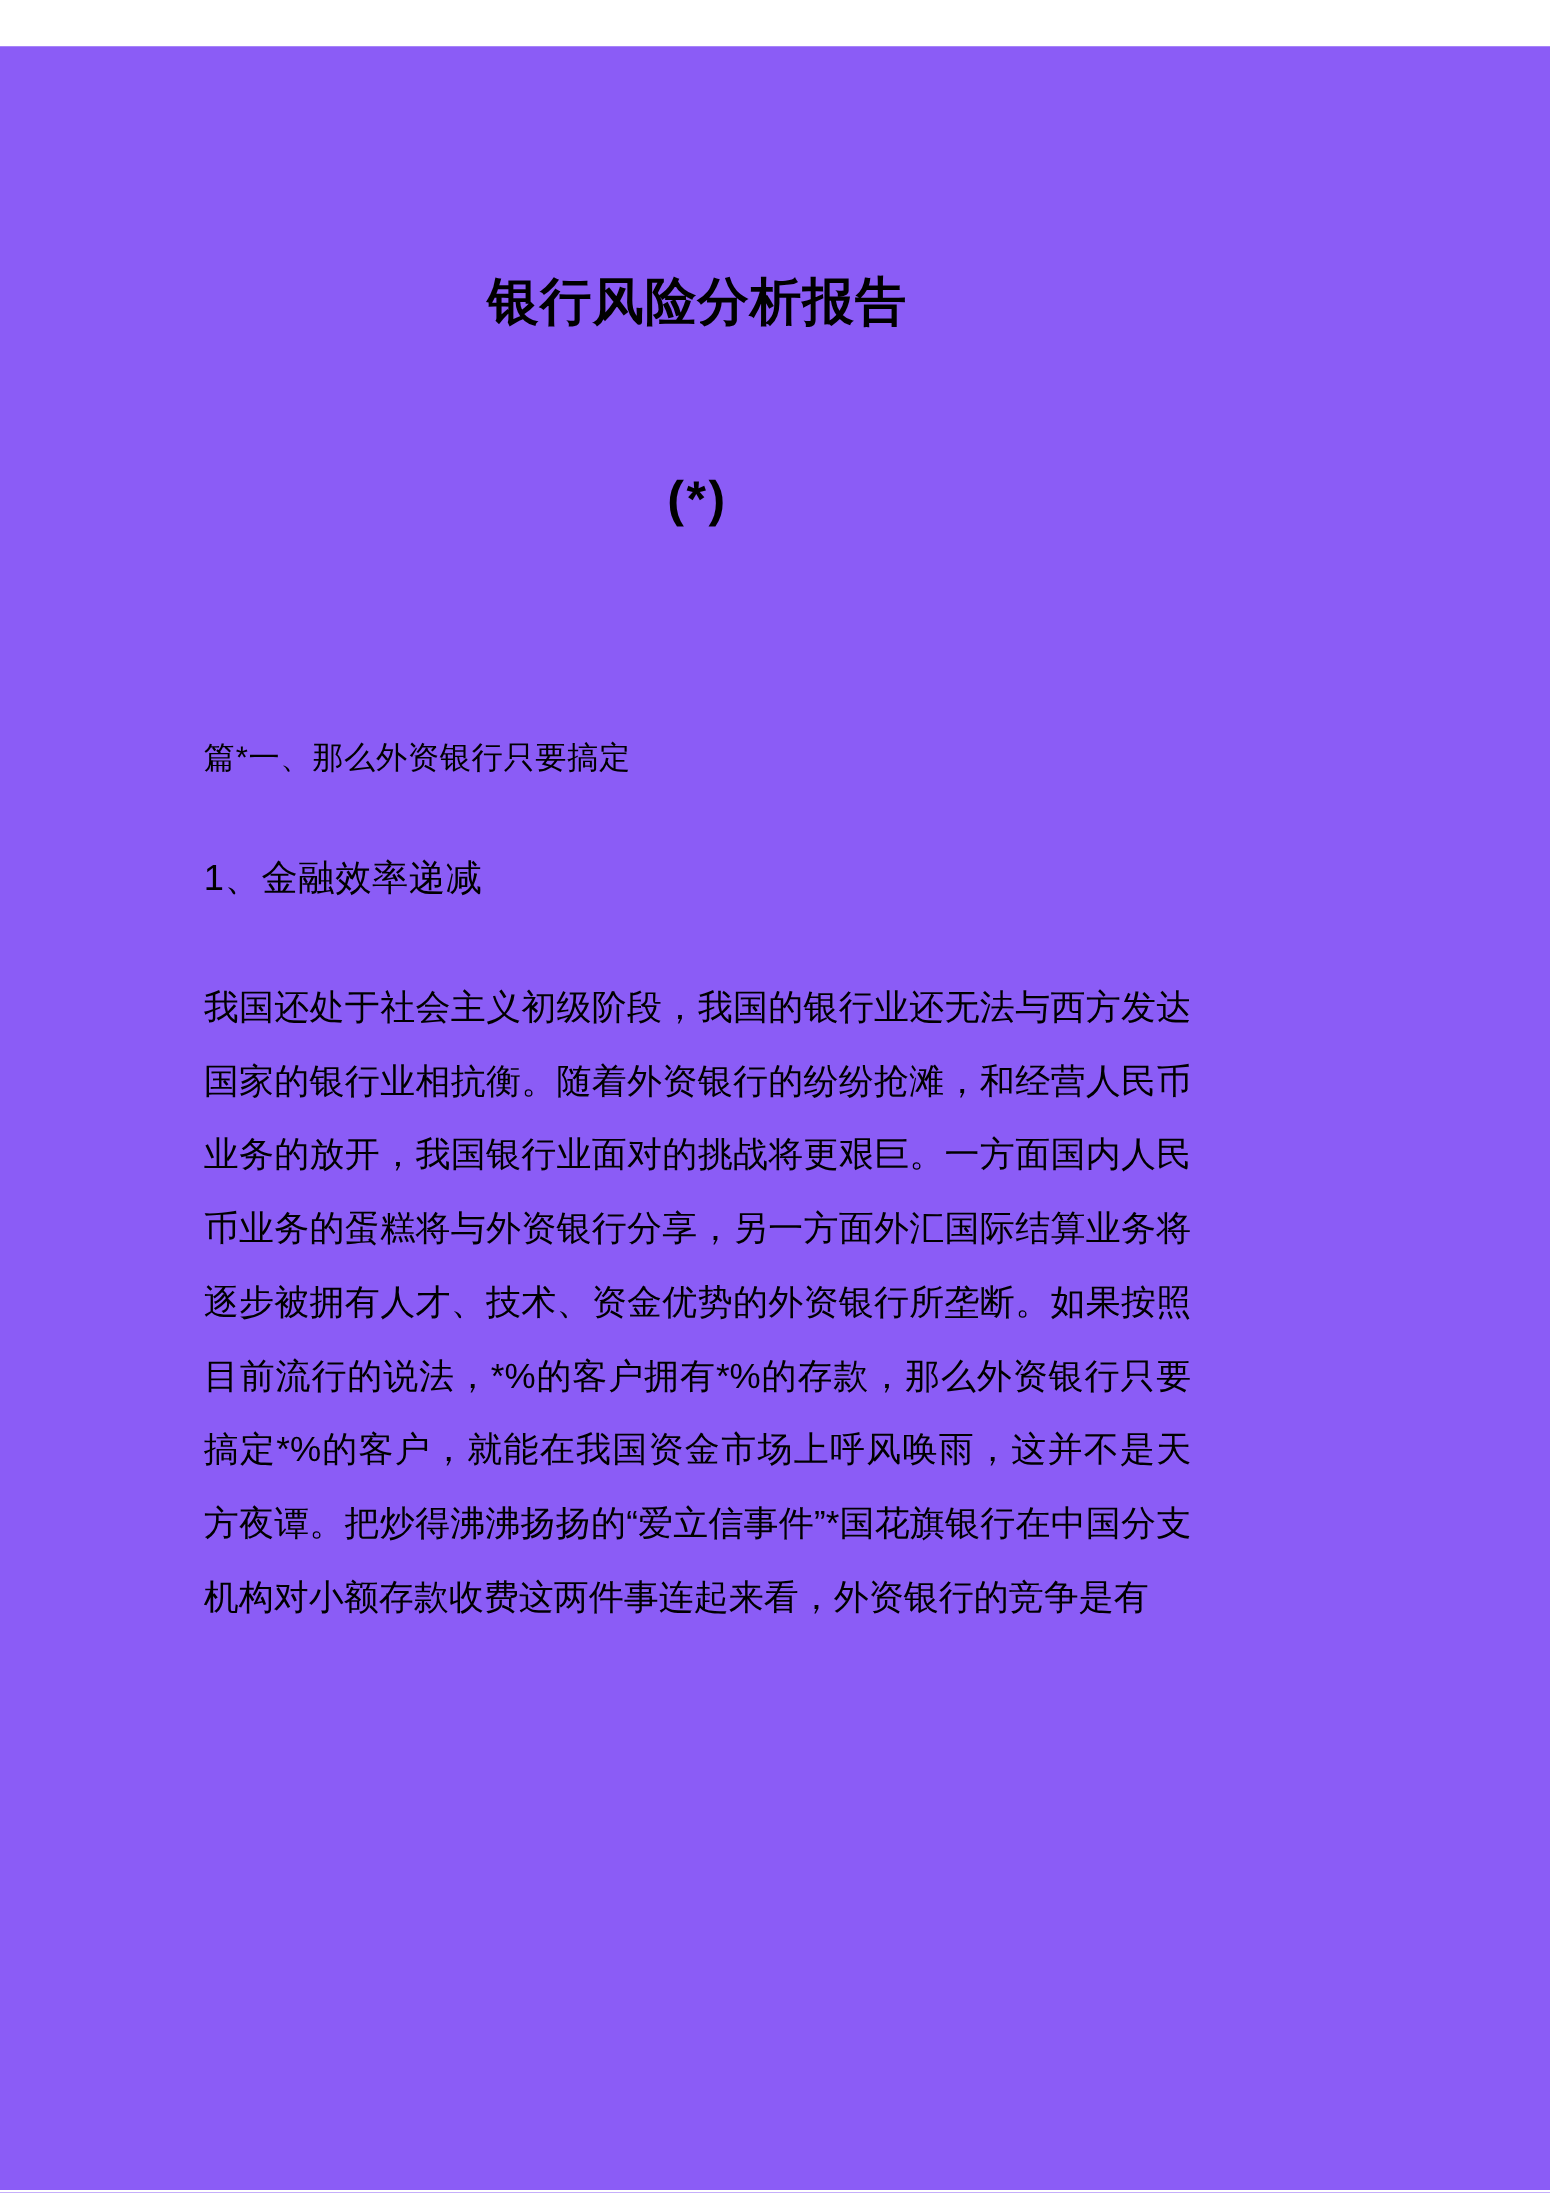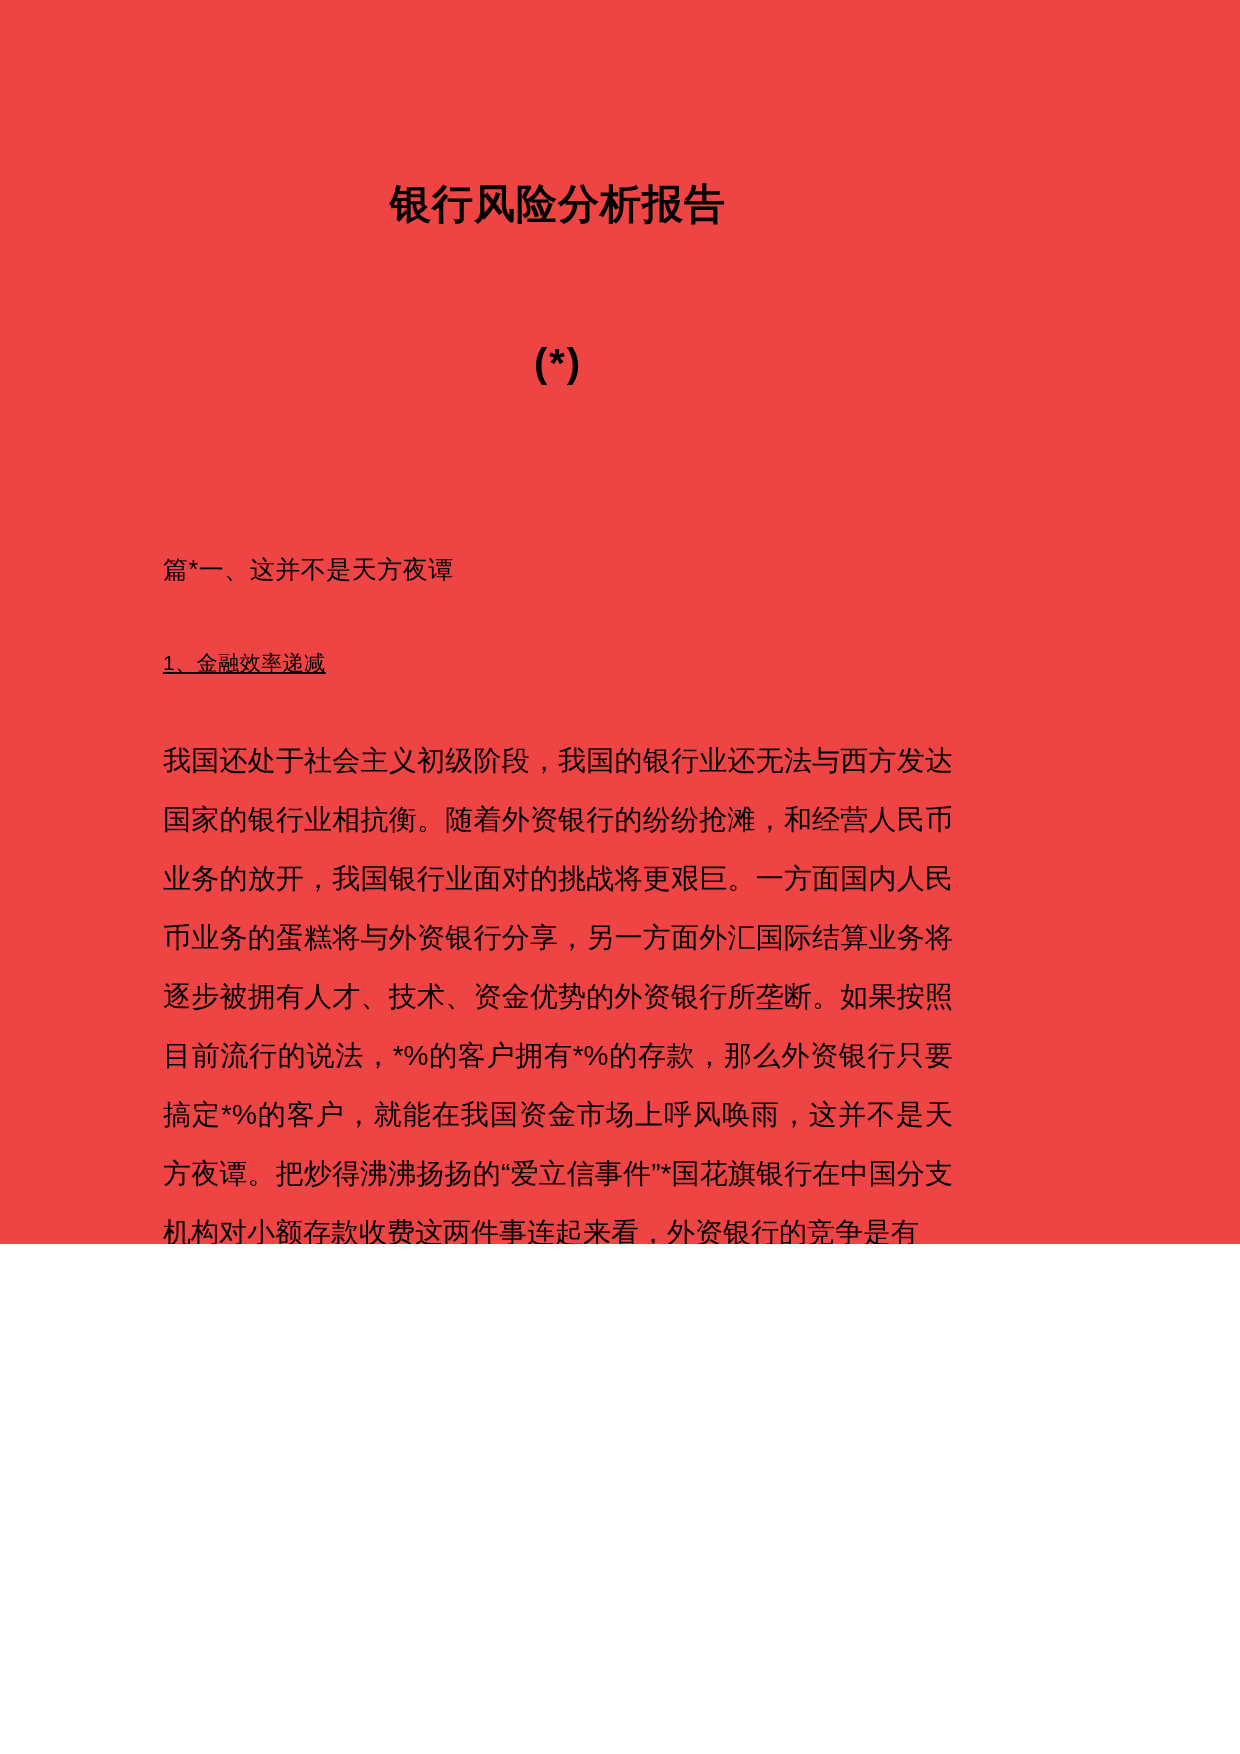--- a/index.html
+++ b/index.html
@@ -9,24 +9,25 @@
     background: #ffffff;
   }
   body {
     font-family: "Liberation Sans", "DejaVu Sans", sans-serif;
     color: #000000;
     -webkit-font-smoothing: antialiased;
   }
   .page {
     position: relative;
     width: 1240px;
-    height: 1244px;
-    background: #ef4444;
+    height: 1715px;
+    background: #8b5cf6;
     box-sizing: border-box;
     overflow: hidden;
+    margin-top: 37px;
   }
   .page-body {
     position: absolute;
     left: 163px;
     top: 0;
     width: 790px;
   }
 
   .doc-title {
     text-align: center;
@@ -54,28 +55,27 @@
     font-size: 25px;
     font-weight: normal;
     line-height: 1.0;
     margin: 0;
     padding-top: 170px;
     letter-spacing: 0.5px;
     color: #000000;
   }
 
   .sub-heading {
-    font-size: 21px;
+    font-size: 29px;
     font-weight: normal;
     line-height: 1.0;
     margin: 0;
     padding-top: 70px;
     letter-spacing: 0.5px;
     color: #000000;
-    text-decoration: underline;
   }
 
   .body-paragraph {
     font-size: 28px;
     font-weight: normal;
     line-height: 59px;
     margin: 0;
     padding-top: 58px;
     text-align: justify;
     text-justify: inter-ideograph;
@@ -87,20 +87,20 @@
 </head>
 <body>
 
 <div class="page">
   <div class="page-body">
 
     <h1 class="doc-title">银行风险分析报告</h1>
 
     <div class="doc-subtitle">(*)</div>
 
-    <div class="section-heading">篇*一、这并不是天方夜谭</div>
+    <div class="section-heading">篇*一、那么外资银行只要搞定</div>
 
     <div class="sub-heading">1、金融效率递减</div>
 
     <p class="body-paragraph">我国还处于社会主义初级阶段，我国的银行业还无法与西方发达国家的银行业相抗衡。随着外资银行的纷纷抢滩，和经营人民币业务的放开，我国银行业面对的挑战将更艰巨。一方面国内人民币业务的蛋糕将与外资银行分享，另一方面外汇国际结算业务将逐步被拥有人才、技术、资金优势的外资银行所垄断。如果按照目前流行的说法，*%的客户拥有*%的存款，那么外资银行只要搞定*%的客户，就能在我国资金市场上呼风唤雨，这并不是天方夜谭。把炒得沸沸扬扬的“爱立信事件”*国花旗银行在中国分支机构对小额存款收费这两件事连起来看，外资银行的竞争是有</p>
 
   </div>
 </div>
 
 </body></html>

